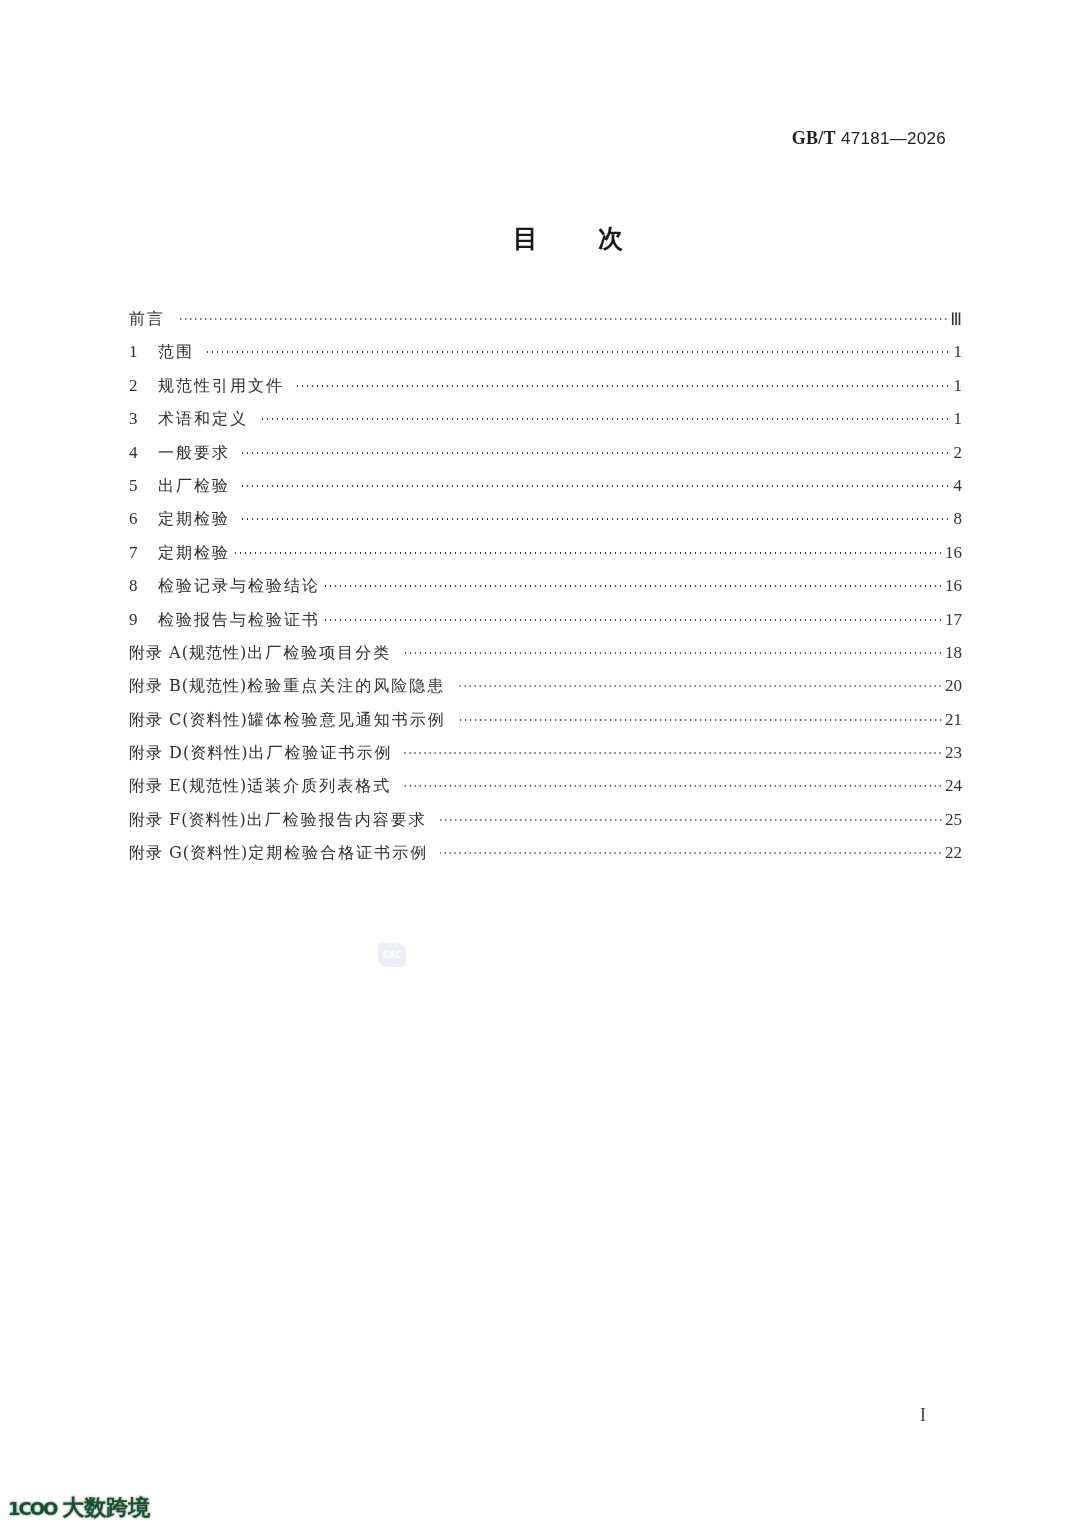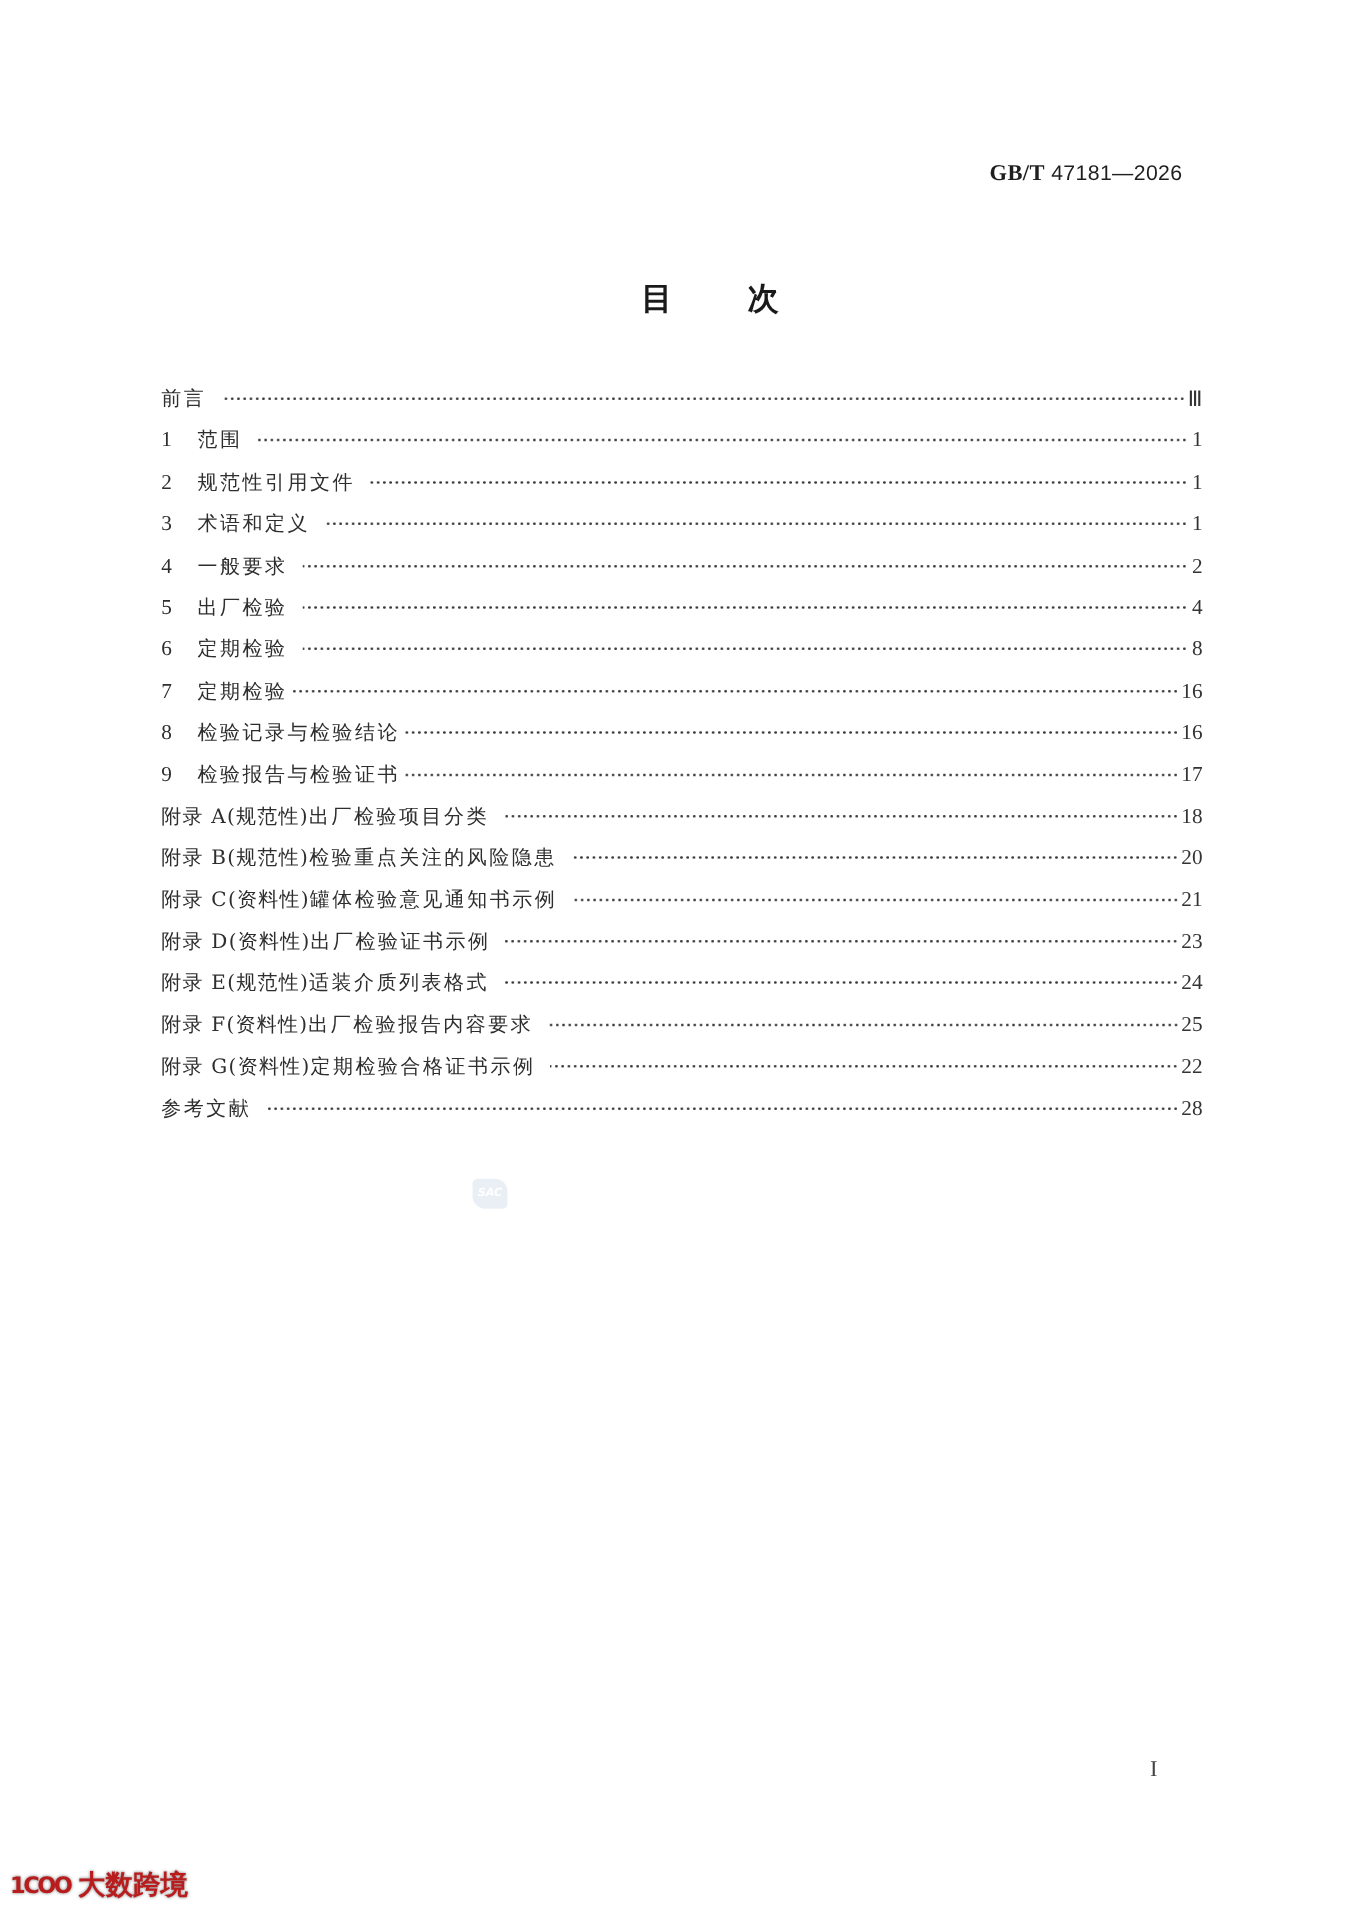--- a/index.html
+++ b/index.html
@@ -46,21 +46,21 @@
       background: #e8eef6; border-radius: 4px 10px 4px 10px;
       color: #ffffff; font-family: "DejaVu Sans", sans-serif; font-weight: bold; font-style: italic;
       font-size: 9px; display: flex; align-items: center; justify-content: center; opacity: 0.9;
     }
     .page-footer {
       position: absolute; top: 1405px; left: 920px; font-size: 18px;
       font-family: "Liberation Serif", serif; color: #444;
     }
     .watermark {
       position: absolute; left: 8px; top: 1493px; display: flex; align-items: center; gap: 6px;
-      color: #b91c1c; font-family: "DejaVu Sans", sans-serif; font-size: 22px; font-weight: bold;
+      color: #14532d; font-family: "DejaVu Sans", sans-serif; font-size: 22px; font-weight: bold;
       text-shadow: 0 0 2px #9a9a9a, 0 0 3px #b5b5b5;
     }
     .watermark .logo { font-size: 18px; letter-spacing: -2px; }
   </style>
 </head>
 <body>
 
 <div class="std-number">
   <span class="gb">GB/T</span>
   <span>47181—2026</span>
@@ -164,25 +164,20 @@
     <span class="label">出厂检验报告内容要求</span>
     <span class="leader"></span>
     <span class="page">25</span>
   </div>
   <div class="toc-row">
     <span class="annex-id">附录 G(资料性)</span>
     <span class="label">定期检验合格证书示例</span>
     <span class="leader"></span>
     <span class="page">22</span>
   </div>
-  <div class="toc-row">
-    <span class="label">参考文献</span>
-    <span class="leader"></span>
-    <span class="page">28</span>
-  </div>
 </div>
 
 <div class="sac-mark">SAC</div>
 
 <div class="page-footer">I</div>
 
 <div class="watermark">
   <span class="logo">1COO</span>
   <span>大数跨境</span>
 </div>

